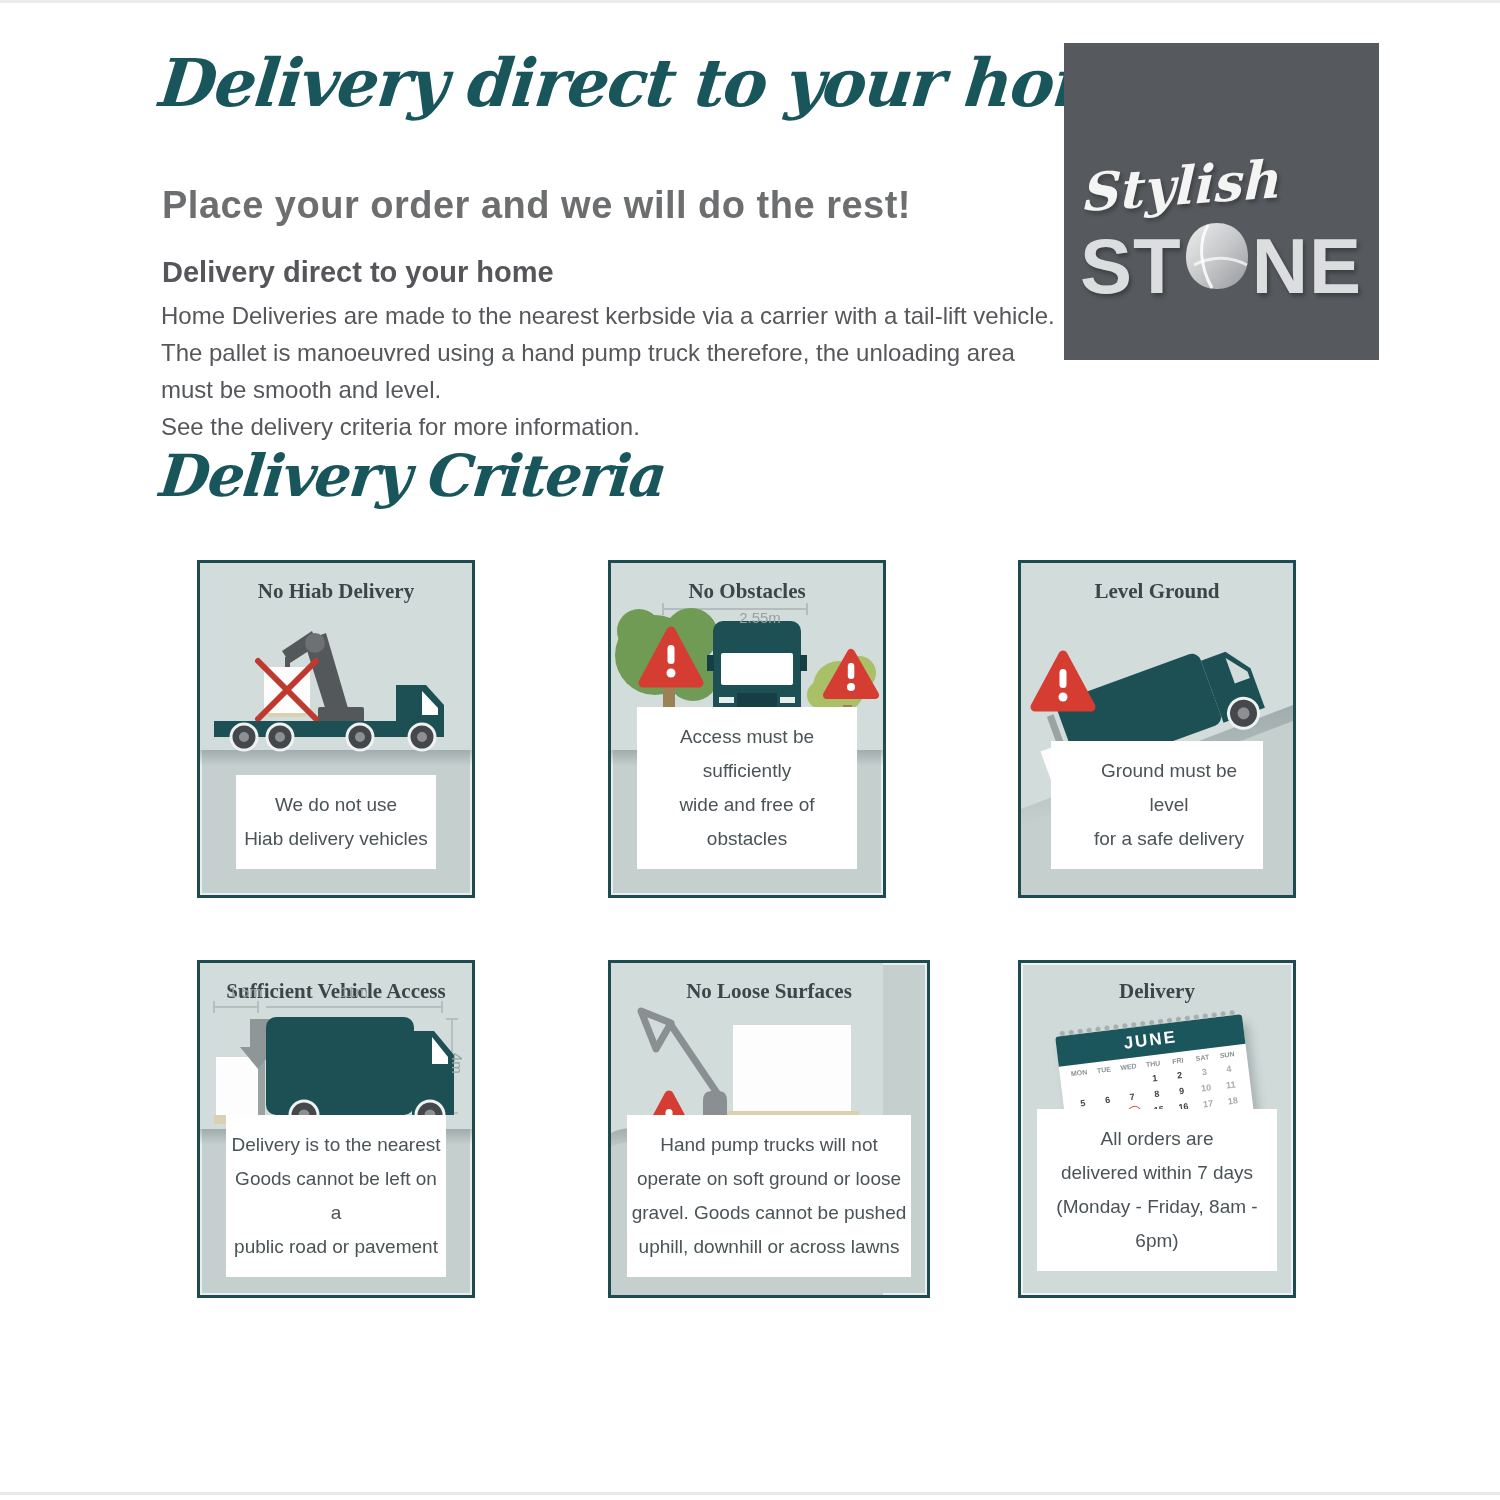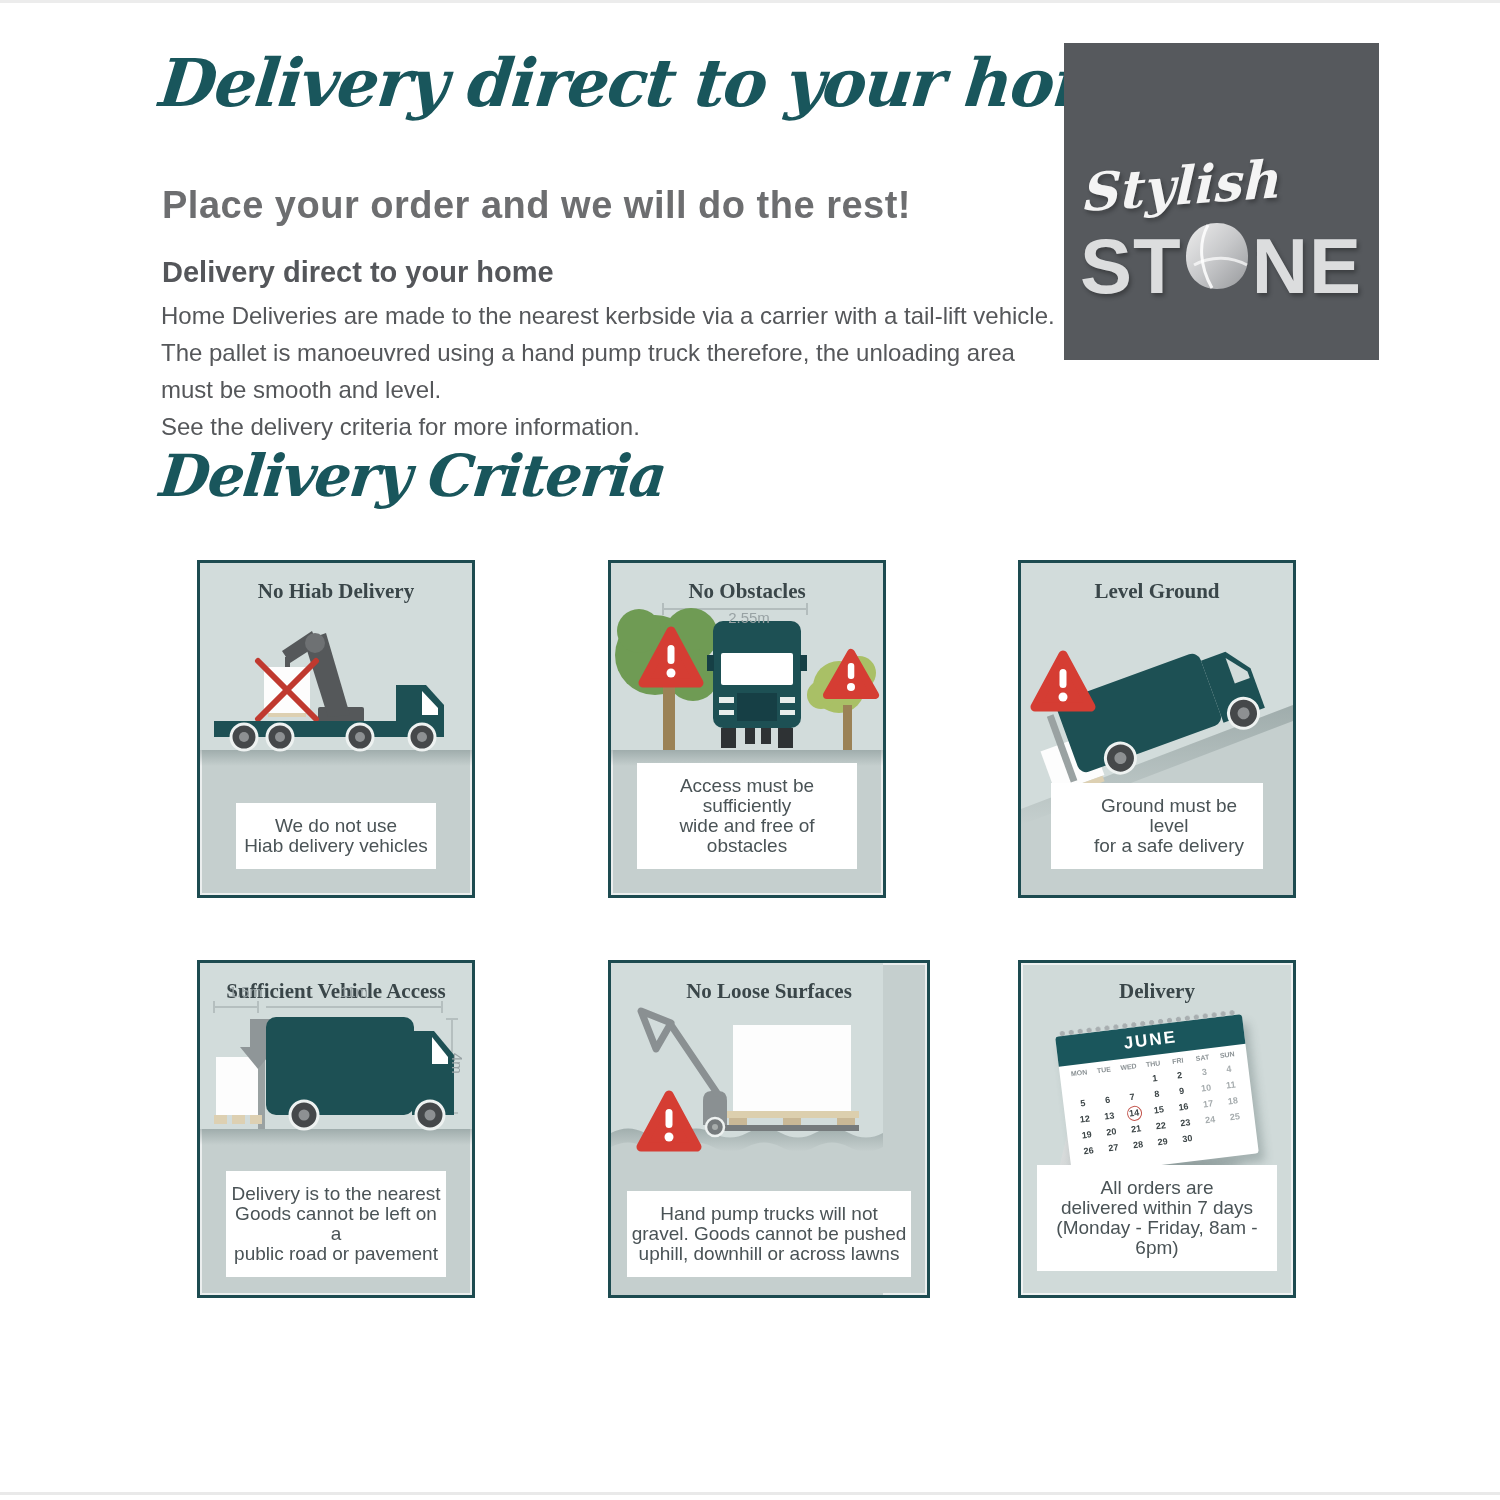--- a/index.html
+++ b/index.html
@@ -27,21 +27,21 @@
   .pebble{width:66px;height:70px;margin:0 2px;}
 
   
   .card{position:absolute;width:272px;height:332px;border:3px solid #1d4b50;background:#c5cfce;
         box-shadow:inset 0 0 0 2px rgba(255,255,255,.65);}
   .card--flat{background:#d0dad9;}
   .card svg.ill{position:absolute;left:0;top:0;}
   .card-title{position:absolute;left:0;top:16px;width:100%;text-align:center;font-size:21px;
               font-weight:bold;color:#3a4649;z-index:3;font-family:Liberation Serif, serif;}
   .caption{position:absolute;background:#ffffff;text-align:center;font-size:19px;color:#4a5356;
-           line-height:20px;padding:13px 4px;z-index:3;}
+           line-height:34px;padding:13px 4px;z-index:3;}
   .dim{position:absolute;font-size:15px;color:#98a2a4;z-index:3;}
 
   
   .cal-wrap{position:absolute;left:0;top:0;width:100%;height:100%;}
   .cal-stand{position:absolute;left:28px;top:96px;width:70px;height:120px;
              background:linear-gradient(110deg,#f0f2f2 0%,#c3c8c8 70%);
              clip-path:polygon(62% 0,100% 100%,0 100%);transform:rotate(-6deg);z-index:1;}
   .cal-shadow{position:absolute;left:52px;top:200px;width:170px;height:16px;border-radius:50%;
               background:rgba(85,100,100,.38);filter:blur(6px);transform:rotate(-4deg);z-index:1;}
   .calendar{position:absolute;left:42px;top:62px;width:188px;height:140px;background:#ffffff;
@@ -199,21 +199,21 @@
         <rect x="56.5" y="82" width="7" height="19" rx="3.5" fill="#ffffff"></rect>
           <circle cx="60" cy="110" r="4.5" fill="#ffffff"></circle>
       </g>
       <g>
         <polygon points="240,90 264,132 216,132" fill="#d53d33" stroke="#d53d33" stroke-width="8" stroke-linejoin="round"></polygon>
         <rect x="236.8" y="100" width="6.5" height="16" rx="3" fill="#ffffff"></rect>
           <circle cx="240" cy="124" r="4" fill="#ffffff"></circle>
       </g>
     </svg>
     <div class="card-title">No Obstacles</div>
-    <span class="dim" style="left:0;width:276px;text-align:center;top:46px;">2.55m</span>
+    <span class="dim" style="left:0;width:276px;text-align:center;top:46px;padding-left:11px;">2.55m</span>
     <div class="caption" style="left:26px;right:26px;bottom:26px;">
       <div>Access must be sufficiently</div>
       <div>wide and free of obstacles</div>
     </div>
   </div>
 
   <div class="card" style="left:1018px;top:560px;">
     <svg class="ill" width="272" height="332" viewBox="0 0 272 332">
       <defs>
           <linearGradient id="sh3" x1="0" y1="0" x2="0" y2="1">
@@ -336,20 +336,21 @@
       </g>
       <g>
         <polygon points="58,132 86,184 30,184" fill="#d53d33" stroke="#d53d33" stroke-width="9" stroke-linejoin="round"></polygon>
         <rect x="54.5" y="146" width="7" height="19" rx="3.5" fill="#ffffff"></rect>
           <circle cx="58" cy="174" r="4.5" fill="#ffffff"></circle>
       </g>
     </svg>
     <div class="card-title">No Loose Surfaces</div>
     <div class="caption" style="left:16px;right:16px;bottom:18px;">
       <div>Hand pump trucks will not</div>
+      <div>operate on soft ground or loose</div>
       <div>gravel. Goods cannot be pushed</div>
       <div>uphill, downhill or across lawns</div>
     </div>
   </div>
 
   <div class="card card--flat" style="left:1018px;top:960px;">
     <div class="cal-wrap">
       <div class="cal-stand"></div>
       <div class="cal-shadow"></div>
       <div class="calendar">

